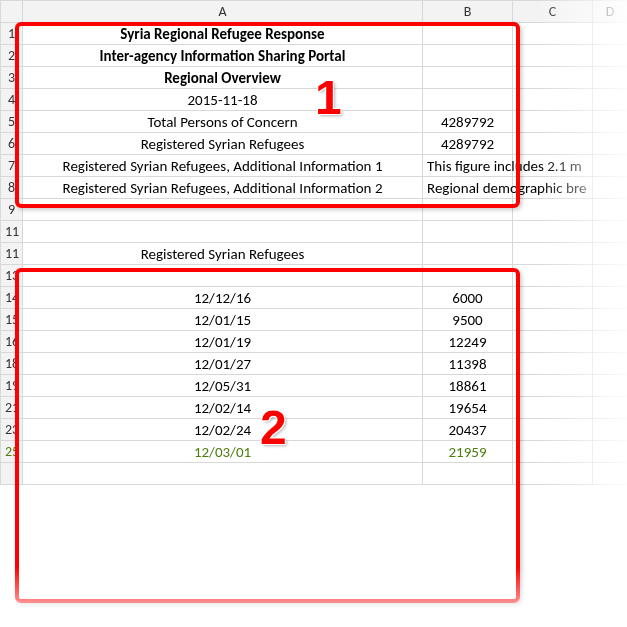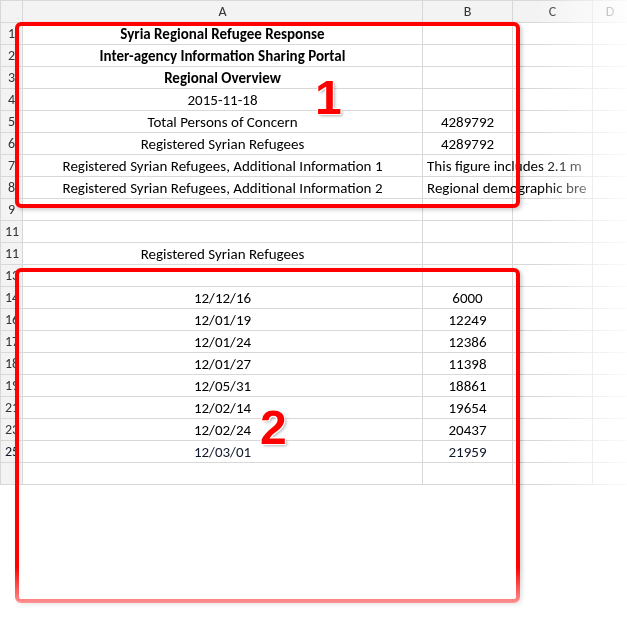--- a/index.html
+++ b/index.html
@@ -73,21 +73,21 @@
     top: 0; right: 0; bottom: 0; width: 90px;
     background: linear-gradient(to right, rgba(255,255,255,0) 0%, rgba(255,255,255,0.9) 100%);
     pointer-events: none;
   }
   .fade-bottom {
     position: absolute;
     left: 0; right: 0; bottom: 0; height: 60px;
     background: linear-gradient(to bottom, rgba(255,255,255,0) 0%, rgba(255,255,255,0.95) 100%);
     pointer-events: none;
   }
-  .faded td { color: #0f172a; }
+  .faded td { color: #4d7c0f; }
 </style>
 </head>
 <body>
 
 <div class="sheet">
 <table>
   <colgroup>
     <col class="rowhdr">
     <col class="colA">
     <col class="colB">
@@ -192,30 +192,30 @@
   </tr>
 
   <tr>
     <td class="rowhdr">14</td>
     <td class="right">12/12/16</td>
     <td class="right">6000</td>
     <td></td>
           <td></td>
   </tr>
   <tr>
+    <td class="rowhdr">15</td>
+    <td class="right">12/01/15</td>
+    <td class="right">9500</td>
+    <td></td>
+          <td></td>
+  </tr>
+  <tr>
     <td class="rowhdr">16</td>
     <td class="right">12/01/19</td>
     <td class="right">12249</td>
-    <td></td>
-          <td></td>
-  </tr>
-  <tr>
-    <td class="rowhdr">17</td>
-    <td class="right">12/01/24</td>
-    <td class="right">12386</td>
     <td></td>
           <td></td>
   </tr>
   <tr>
     <td class="rowhdr">18</td>
     <td class="right">12/01/27</td>
     <td class="right">11398</td>
     <td></td>
           <td></td>
   </tr>

